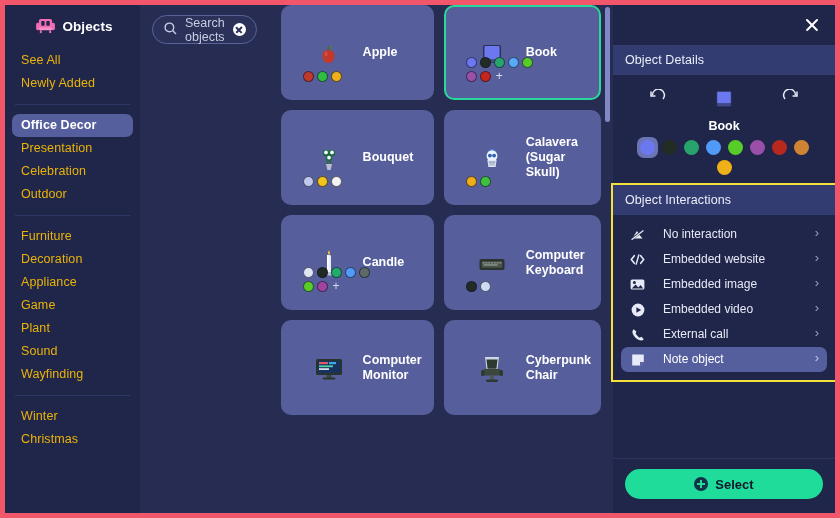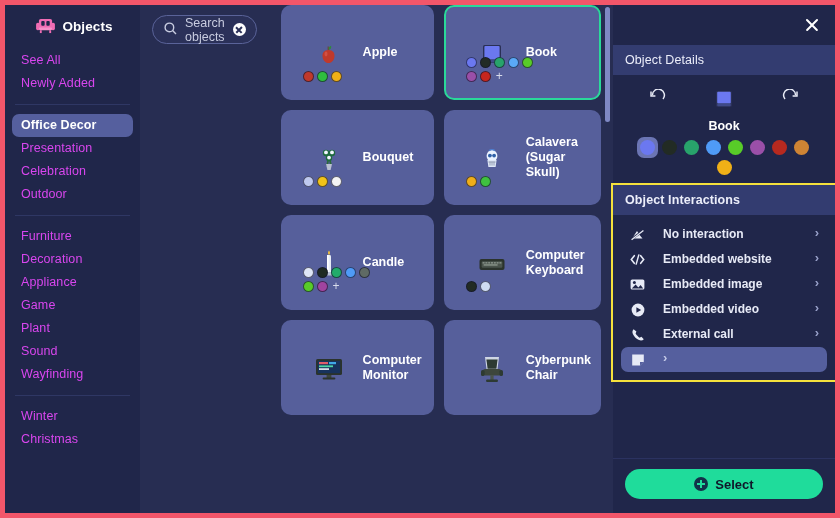--- a/index.html
+++ b/index.html
@@ -51,21 +51,21 @@
   .nav-group { padding: 2px 0 4px 0; }
   .nav-sep {
     height: 1px;
     background: #2f3764;
     margin: 5px 10px 7px 10px;
   }
   .nav-item {
     margin: 0 7px;
     padding: 4px 9px;
     font-size: 12.5px;
-    color: #d946ef;
+    color: #eab308;
     border-radius: 7px;
     line-height: 15px;
     white-space: nowrap;
     letter-spacing: 0.1px;
   }
   .nav-item.active {
     background: #555f9e;
     color: #ffffff;
     font-weight: bold;
   }
@@ -285,21 +285,20 @@
   .pal-wrap.sel {
     width: 21px; height: 21px;
     margin: -3px -3px;
     border-radius: 7px;
     background: #6b75b4;
   }
 
   .interactions {
     margin: 0;
     position: relative;
-    font-weight: bold;
   }
   .interactions.highlight {
     outline: 2px solid #f5e13c;
     outline-offset: 0px;
   }
   .int-list { padding: 7px 8px 8px 8px; }
   .int-item {
     display: flex;
     align-items: flex-start;
     gap: 18px;
@@ -714,20 +713,21 @@
           <span class="chev">›</span>
         </div>
 
         <div class="int-item active">
           <span class="int-ico">
             <svg width="14" height="14" viewBox="0 0 14 14">
               <path d="M1.2 1.4 H12.8 V8.8 L9 12.6 H1.2 Z" fill="#e7eaf6"></path>
               <path d="M9 12.6 V9 H12.8 Z" fill="#555f9e"></path>
             </svg>
           </span>
+          <span class="int-label">Note object</span>
           <span class="chev">›</span>
         </div>
 
       </div>
     </div>
 
     <div class="right-footer">
       <div class="select-btn">
         <span class="plus-circle"></span>
         <span>Select</span>

